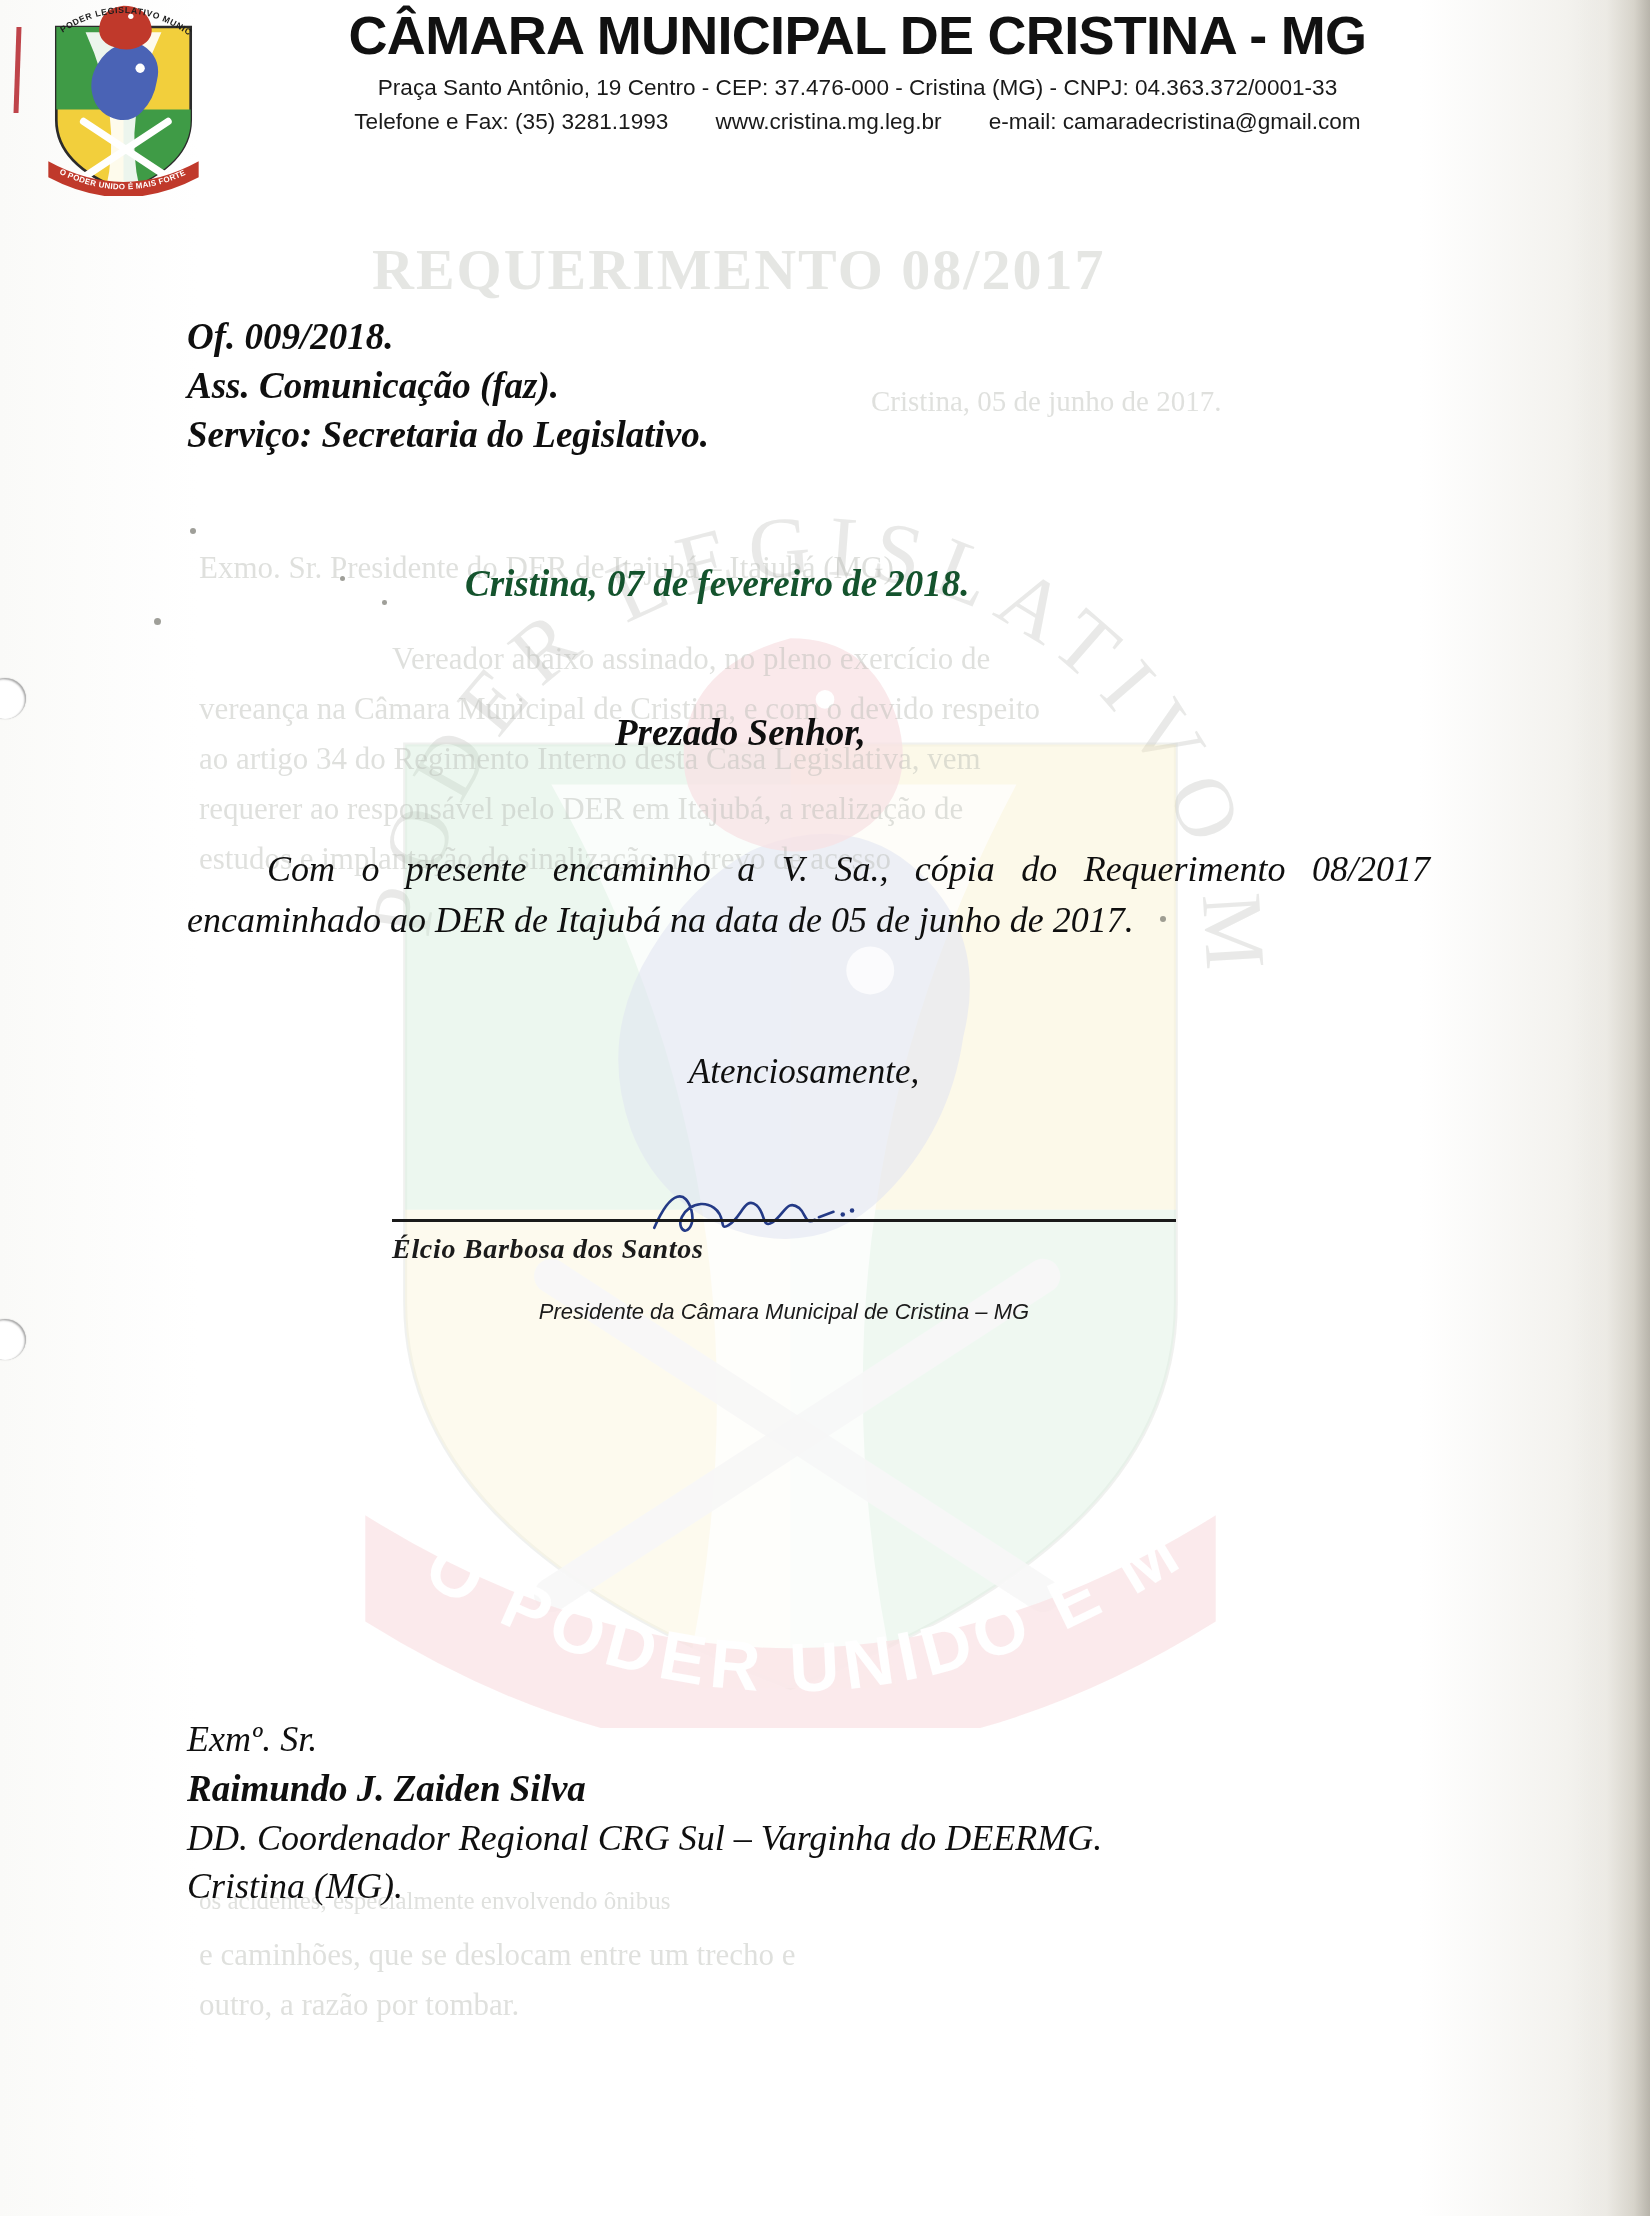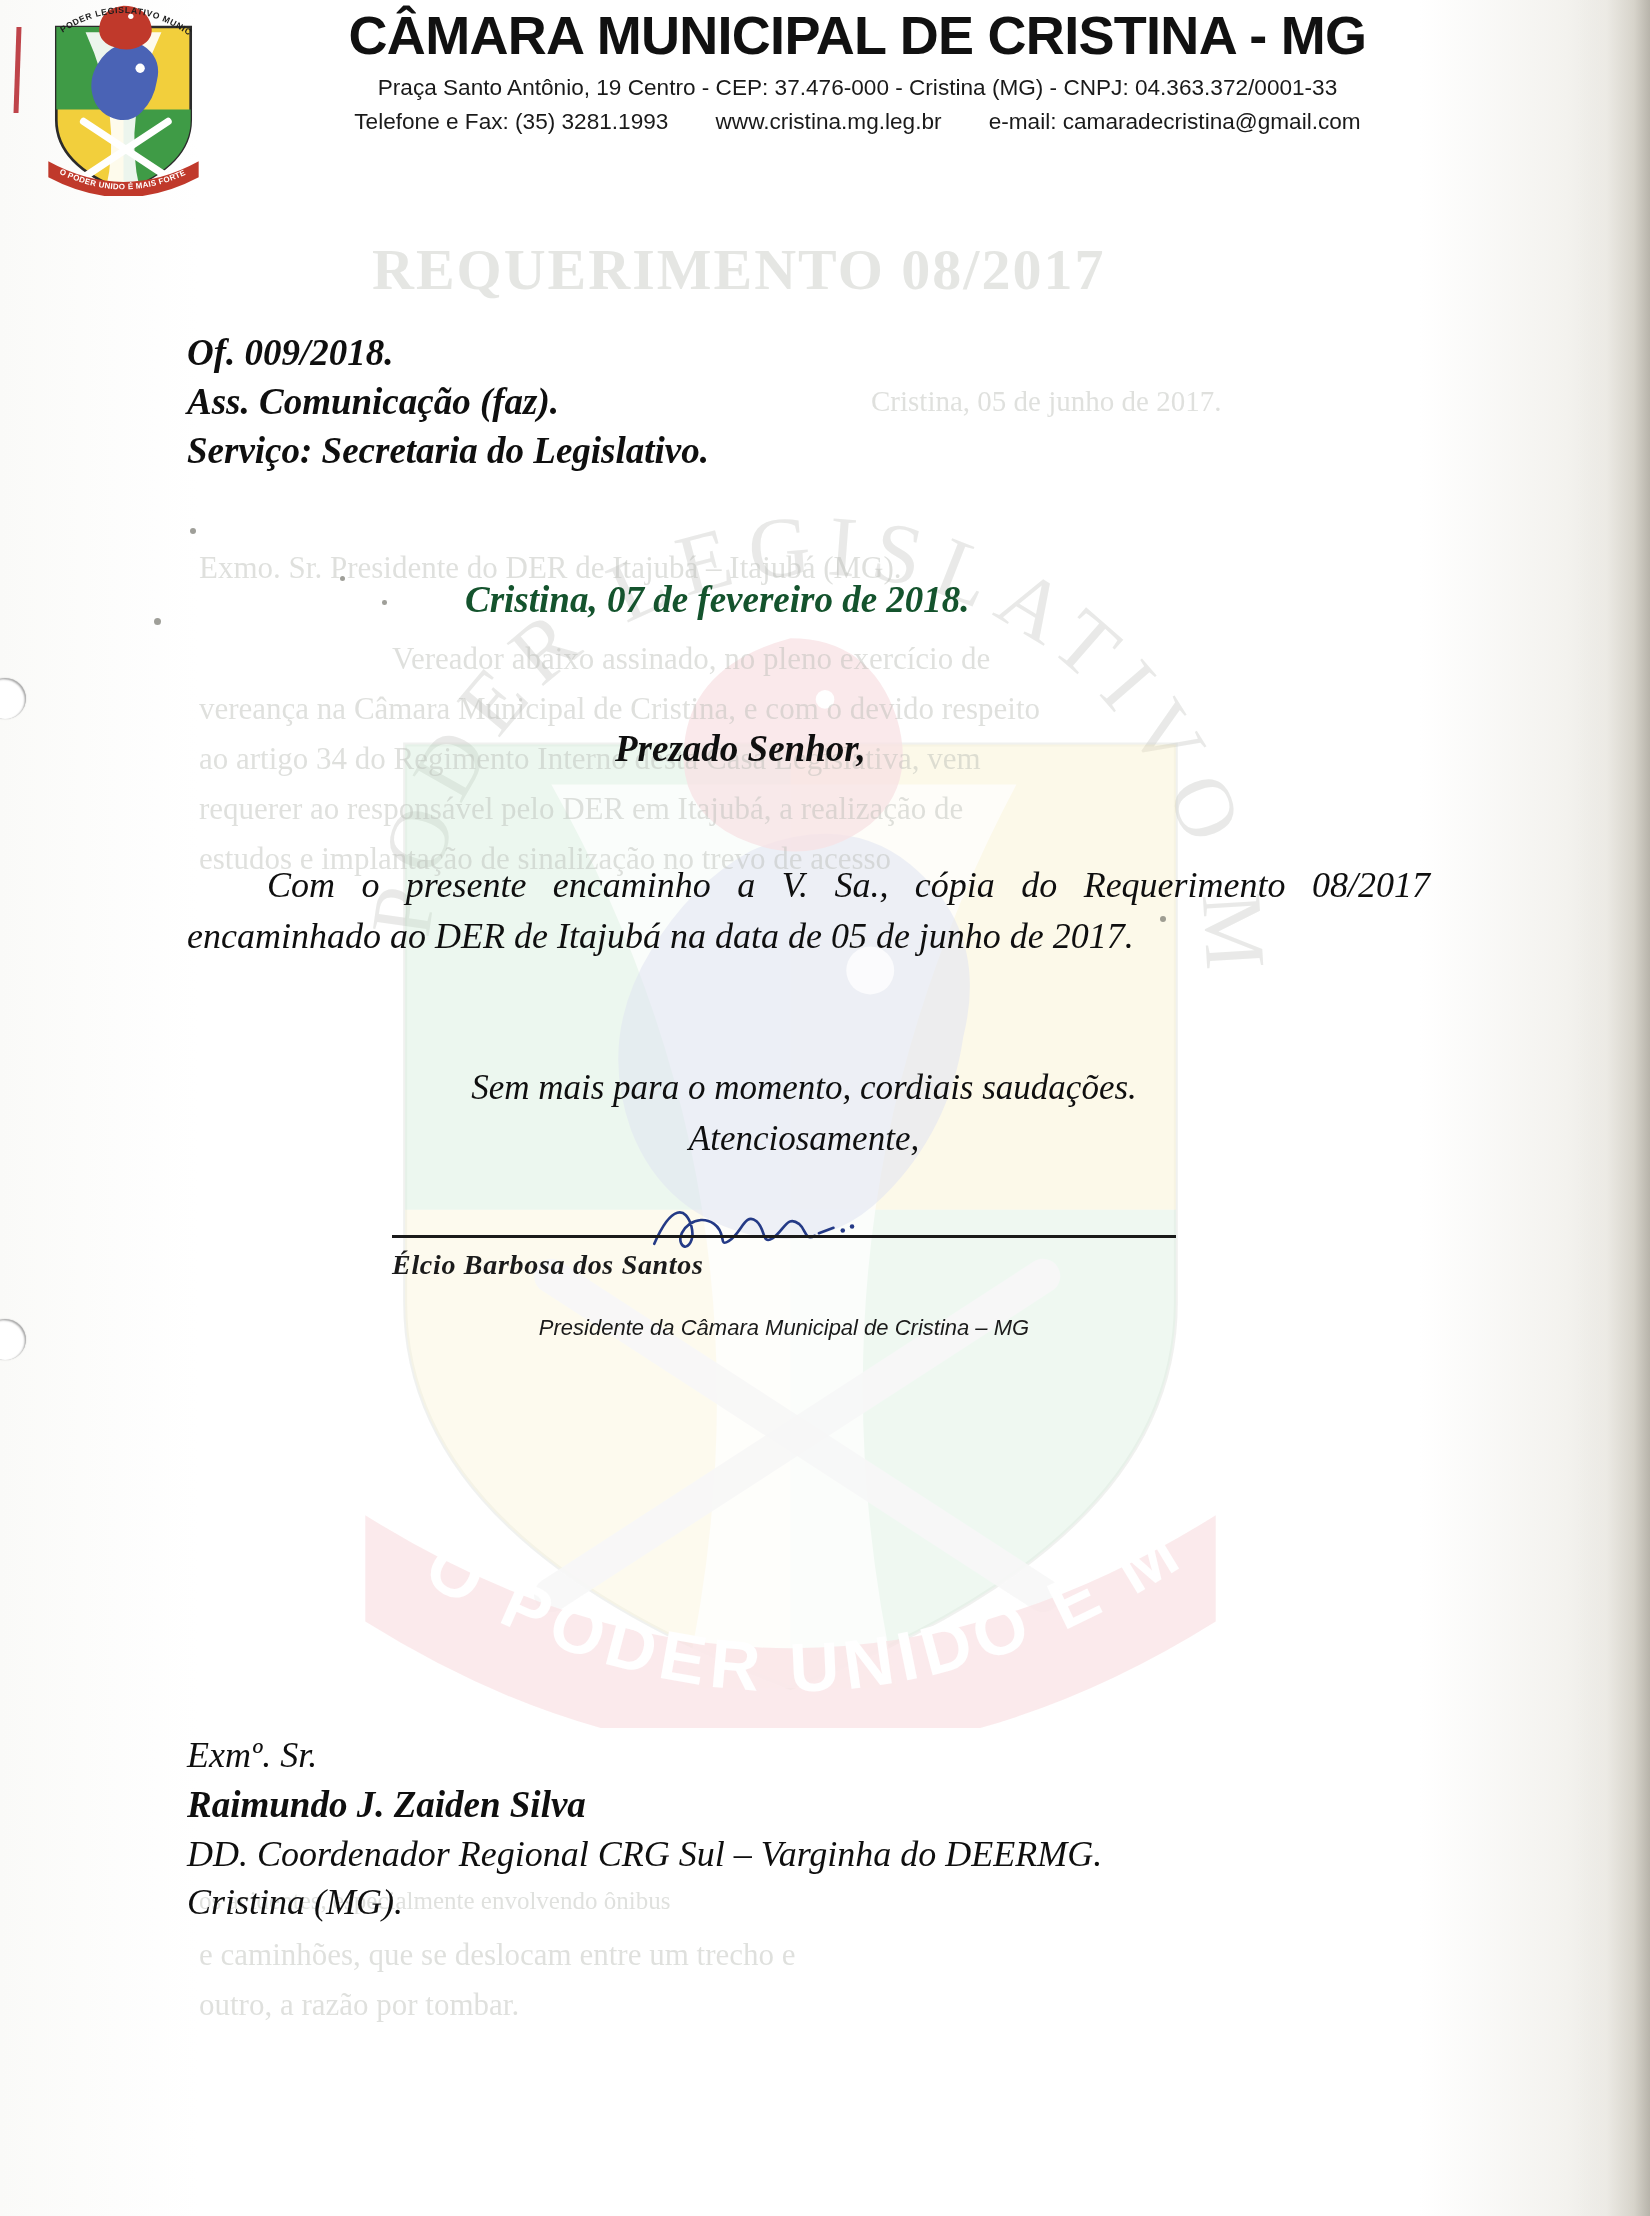--- a/index.html
+++ b/index.html
@@ -149,21 +149,21 @@
   .ghost-l5 { left: 199px; top: 791px; font-size: 31px; }
   .ghost-l6 { left: 199px; top: 841px; font-size: 31px; }
   .ghost-b1 { left: 199px; top: 1887px; font-size: 25px; }
   .ghost-b2 { left: 199px; top: 1937px; font-size: 31px; }
   .ghost-b3 { left: 199px; top: 1987px; font-size: 31px; }
 
   
   .content {
     position: absolute;
     left: 0;
-    top: 16px;
+    top: 0;
     width: 1650px;
     height: 1900px;
   }
   .ref-block {
     position: absolute;
     left: 187px;
     top: 312px;
     font-size: 37px;
     font-weight: bold;
     font-style: italic;
@@ -392,21 +392,20 @@
       <div>Serviço: Secretaria do Legislativo.</div>
     </div>
 
     <div class="city-date">Cristina, 07 de fevereiro de 2018.</div>
 
     <div class="salutation">Prezado Senhor,</div>
 
     <div class="body-par">Com o presente encaminho a V. Sa., cópia do Requerimento 08/2017 encaminhado ao DER de Itajubá na data de 05 de junho de 2017.</div>
 
     <div class="closing">
-      <div>Sem mais para o momento, cordiais saudações.</div>
       <div>Atenciosamente,</div>
     </div>
 
     <div class="sign-scribble">
       <svg viewBox="0 0 330 110" xmlns="http://www.w3.org/2000/svg">
         <path d="M14 78 C40 18, 62 22, 70 52 C76 76, 60 92, 54 76 C48 58, 78 30, 104 48 C124 62, 110 84, 126 74 C146 62, 150 30, 168 44 C182 56, 176 80, 192 70 C210 58, 214 34, 232 48 C244 58, 240 74, 256 66" fill="none" stroke="#243a86" stroke-width="4" stroke-linecap="round"></path>
         <path d="M262 62 l22 -8" fill="none" stroke="#243a86" stroke-width="4" stroke-linecap="round"></path>
         <circle cx="298" cy="58" r="3.4" fill="#243a86"></circle>
         <circle cx="312" cy="52" r="3.4" fill="#243a86"></circle>
       </svg>

